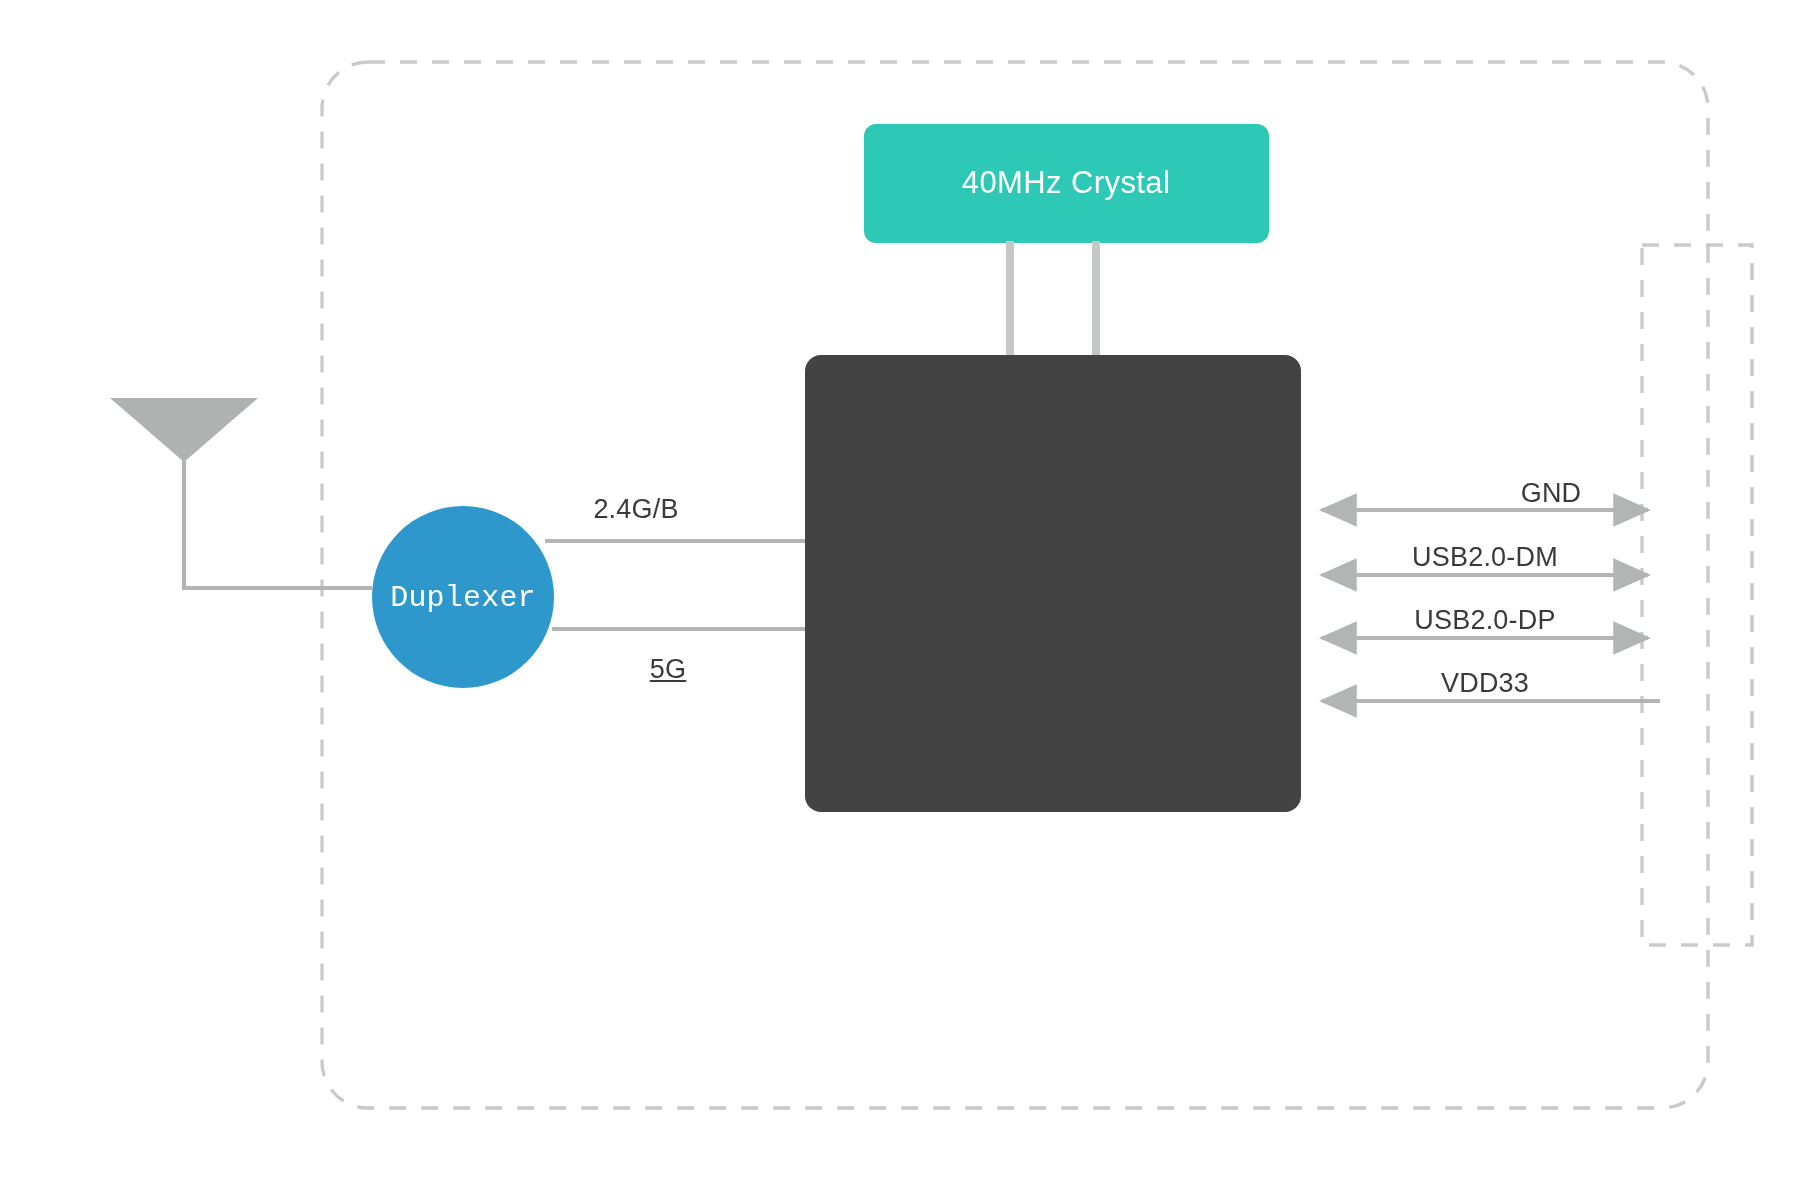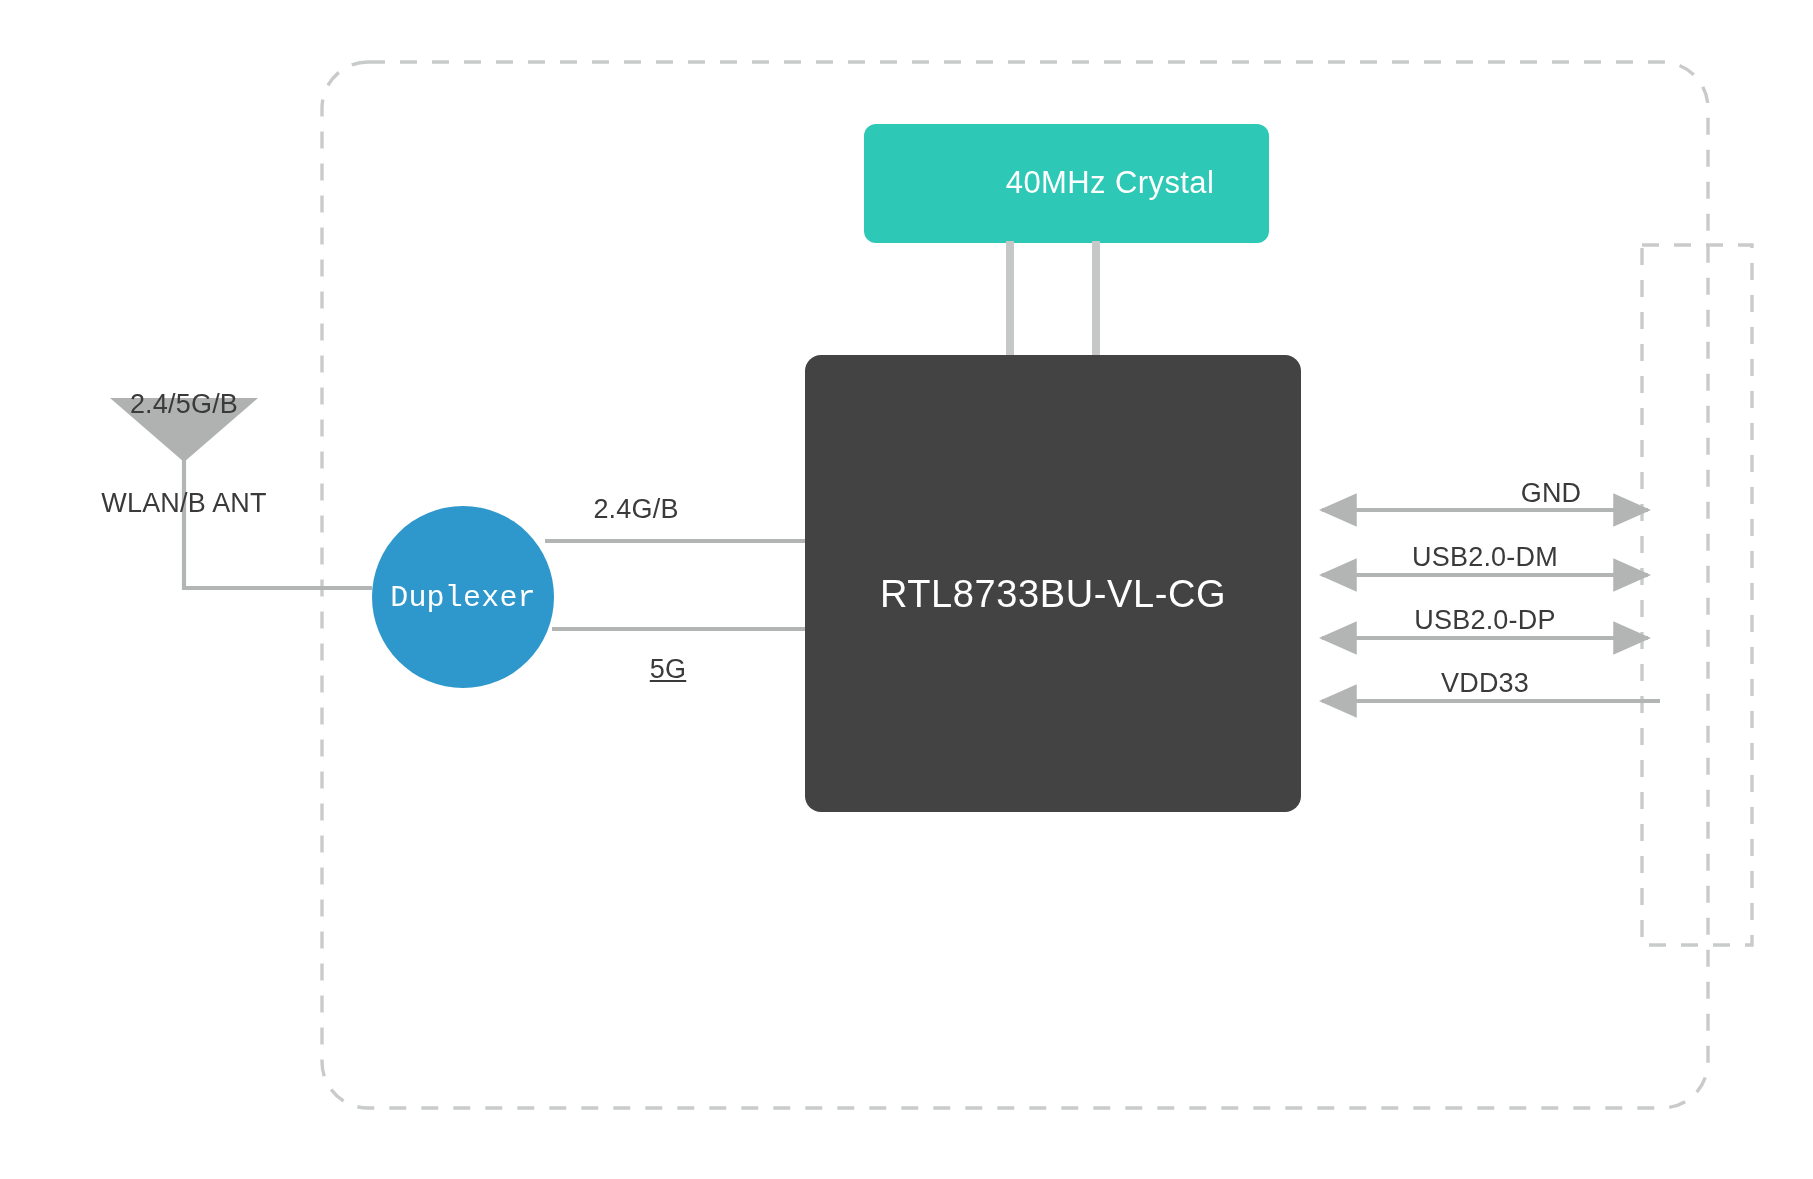--- a/index.html
+++ b/index.html
@@ -37,21 +37,21 @@
     transform: translateX(-50%);
   }
   .node-label {
     position: absolute;
     color: #ffffff;
     white-space: pre;
     text-align: center;
     transform: translate(-50%, -50%);
     pointer-events: none;
   }
-  #crystal-label { font-size: 31px; letter-spacing: 0.4px; margin-left: 44px; }
+  #crystal-label { font-size: 31px; letter-spacing: 0.4px; }
   #chip-label    { font-size: 38px; letter-spacing: 0.6px; }
   #duplexer-label{ font-size: 30px; letter-spacing: 0.2px; }
 </style>
 </head>
 <body>
 
 <div id="stage">
 
   <svg class="layer" viewBox="0 0 1813 1179" xmlns="http://www.w3.org/2000/svg">
     <defs>
@@ -83,30 +83,25 @@
 
     <line x1="1322" y1="510" x2="1648" y2="510" stroke="#b3b5b5" stroke-width="4.2" marker-start="url(#arrow-left)" marker-end="url(#arrow-right)"></line>
 
     <line x1="1322" y1="575" x2="1648" y2="575" stroke="#b3b5b5" stroke-width="4.2" marker-start="url(#arrow-left)" marker-end="url(#arrow-right)"></line>
 
     <line x1="1322" y1="638" x2="1648" y2="638" stroke="#b3b5b5" stroke-width="4.2" marker-start="url(#arrow-left)" marker-end="url(#arrow-right)"></line>
 
     <line x1="1322" y1="701" x2="1660" y2="701" stroke="#b3b5b5" stroke-width="4.2" marker-start="url(#arrow-left)"></line>
   </svg>
 
-  <div class="lbl center" style="left:184px; top:322px;">
-    <div>2.4/5G/B</div>
-    <div>WLAN/B ANT</div>
-  </div>
 
   <div class="node-label" id="duplexer-label" style="left:463px; top:598px;font-family:Liberation Mono, monospace;">Duplexer</div>
 
   <div class="node-label" id="crystal-label" style="left:1066px; top:183px;">40MHz Crystal</div>
 
-  <div class="node-label" id="chip-label" style="left:1053px; top:594px;">RTL8733BU-VL-CG</div>
 
   <div class="lbl center" style="left:636px; top:493px;text-align:center;">2.4G/B</div>
 
   <div class="lbl center" style="left:668px; top:653px;text-decoration:underline;">5G</div>
 
   <div class="lbl center" style="left:1551px; top:477px;">GND</div>
 
   <div class="lbl center" style="left:1485px; top:541px;">USB2.0-DM</div>
 
   <div class="lbl center" style="left:1485px; top:604px;text-align:right;">USB2.0-DP</div>

